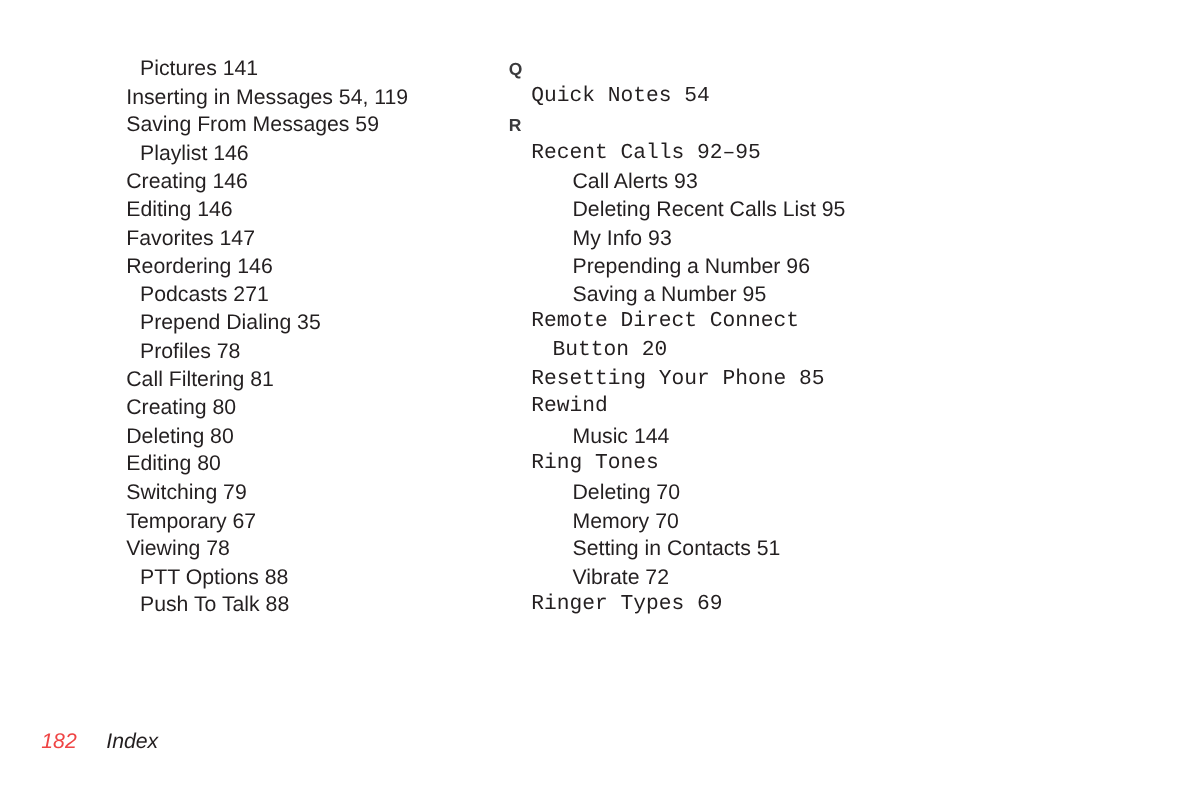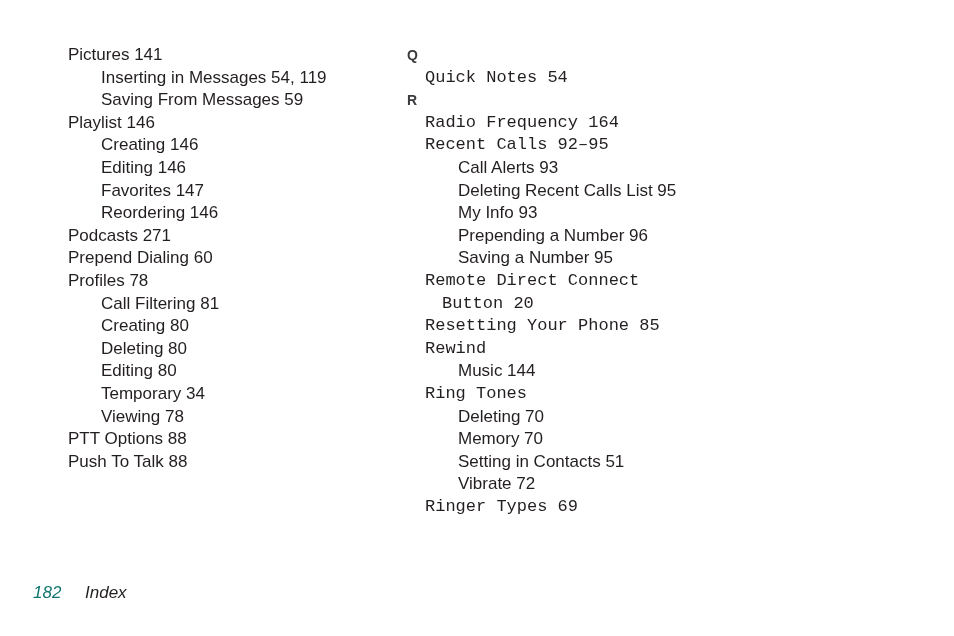--- a/index.html
+++ b/index.html
@@ -72,36 +72,36 @@
   .entry-l1 { padding-left: 17px; text-indent: -17px; }
   .col-1 .entry-l1 { padding-left: 17px; text-indent: -17px; }
   .col-2 .entry-l1,
   .col-3 .entry-l1 { padding-left: 35px; text-indent: -17px; font-family: Liberation Mono, monospace; }
 
   .col-1 .entry-l2 { padding-left: 50px; text-indent: -17px; }
   .col-2 .entry-l2,
   .col-3 .entry-l2 { padding-left: 68px; text-indent: -17px; }
 
   .col-2 .entry-l1 { width: 252px; }
-  .col-1 .entry-l1 { width: 238px; }
+  .col-1 .entry-l1 { width: 238px; margin-left: 44px; }
   .col-1 .entry-l2 { width: 238px; }
 
   .footer {
     position: absolute;
     left: 0;
     top: 580px;
     width: 954px;
     height: 26px;
     display: flex;
     align-items: center;
   }
   .footer-page {
     font-size: 17px;
     font-style: italic;
-    color: #0f766e;
+    color: #ef4444;
     margin-left: 33px;
     width: 52px;
   }
   .footer-label {
     font-size: 17px;
     font-style: italic;
     color: #231f20;
   }
 </style>
 </head>
@@ -114,36 +114,36 @@
     <div class="column col-1">
         <div class="entry entry-l1">Pictures 141</div>
         <div class="entry entry-l2">Inserting in Messages 54, 119</div>
         <div class="entry entry-l2">Saving From Messages 59</div>
         <div class="entry entry-l1">Playlist 146</div>
         <div class="entry entry-l2">Creating 146</div>
         <div class="entry entry-l2">Editing 146</div>
         <div class="entry entry-l2">Favorites 147</div>
         <div class="entry entry-l2">Reordering 146</div>
         <div class="entry entry-l1">Podcasts 271</div>
-        <div class="entry entry-l1">Prepend Dialing 60</div>
+        <div class="entry entry-l1">Prepend Dialing 35</div>
         <div class="entry entry-l1">Profiles 78</div>
         <div class="entry entry-l2">Call Filtering 81</div>
         <div class="entry entry-l2">Creating 80</div>
         <div class="entry entry-l2">Deleting 80</div>
         <div class="entry entry-l2">Editing 80</div>
-        <div class="entry entry-l2">Temporary 34</div>
+        <div class="entry entry-l2">Switching 79</div>
+        <div class="entry entry-l2">Temporary 67</div>
         <div class="entry entry-l2">Viewing 78</div>
         <div class="entry entry-l1">PTT Options 88</div>
         <div class="entry entry-l1">Push To Talk 88</div>
       </div>
     <div class="column col-2">
         <div class="letter">Q</div>
         <div class="entry entry-l1">Quick Notes 54</div>
         <div class="letter">R</div>
-        <div class="entry entry-l1">Radio Frequency 164</div>
         <div class="entry entry-l1">Recent Calls 92–95</div>
         <div class="entry entry-l2">Call Alerts 93</div>
         <div class="entry entry-l2">Deleting Recent Calls List 95</div>
         <div class="entry entry-l2">My Info 93</div>
         <div class="entry entry-l2">Prepending a Number 96</div>
         <div class="entry entry-l2">Saving a Number 95</div>
         <div class="entry entry-l1">Remote Direct Connect Button 20</div>
         <div class="entry entry-l1">Resetting Your Phone 85</div>
         <div class="entry entry-l1">Rewind</div>
         <div class="entry entry-l2">Music 144</div>

